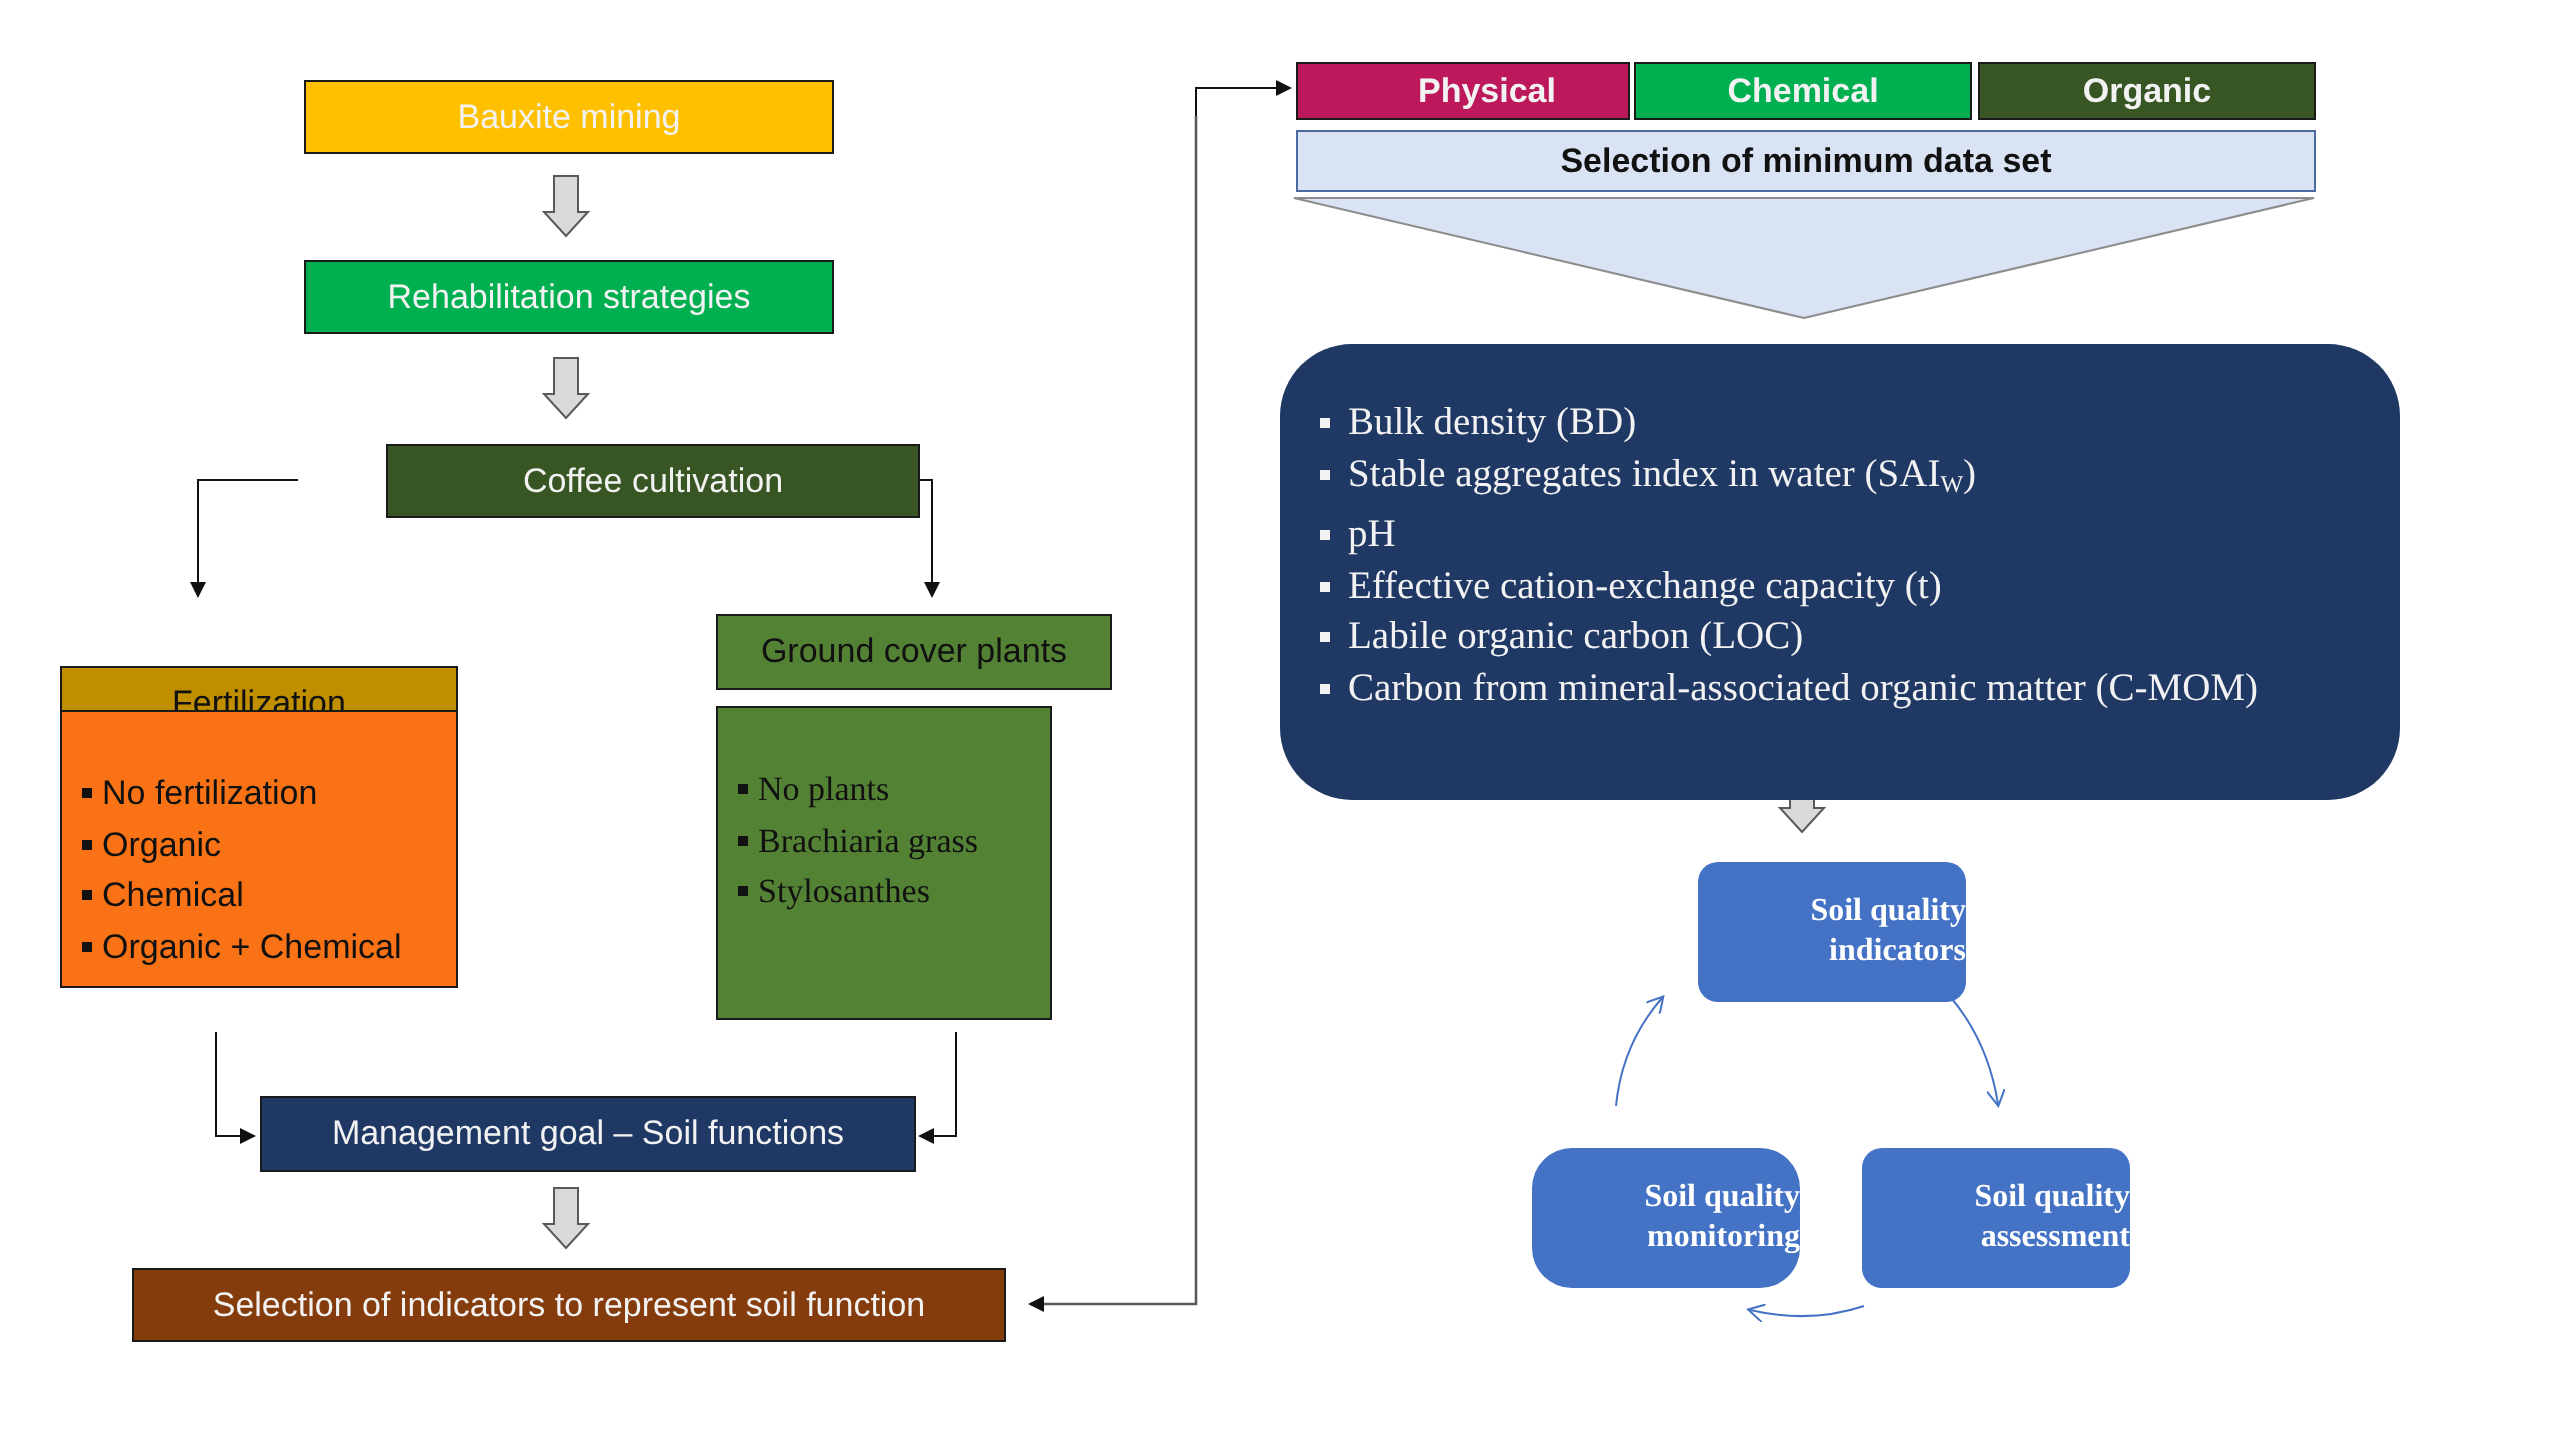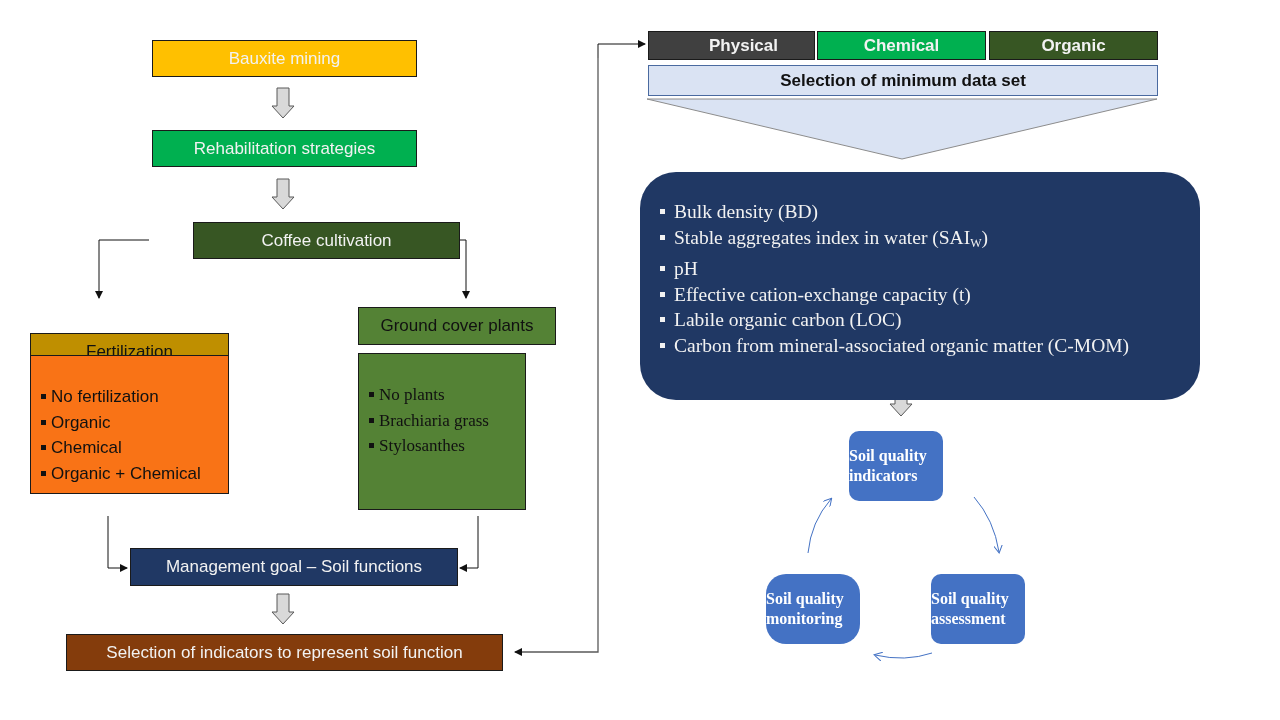--- a/index.html
+++ b/index.html
@@ -10,21 +10,21 @@
   svg.conn { position: absolute; left: 0; top: 0; width: 1280px; height: 720px; pointer-events: none; }
   .list-box { position: absolute; box-sizing: border-box; border: 1px solid #1a1a1a; padding: 28px 0 0 10px; font-size: 17px; color: #111; }
   .list-box ul, .ind-box ul { list-style: none; margin: 0; padding: 0; }
   .list-box li { line-height: 25.5px; position: relative; padding-left: 10px; }
   .list-box li::before { content: ""; position: absolute; left: 0; top: 10px; width: 5px; height: 5px; background: #111; }
   .tab { position: absolute; top: 31px; height: 29px; box-sizing: border-box; border: 1px solid #1a1a1a; display: flex; align-items: center; justify-content: center; font-weight: bold; font-size: 17px; color: #f2f2f2; }
   .ind-box { position: absolute; left: 640px; top: 172px; width: 560px; height: 228px; background: #203864; border-radius: 36px; box-sizing: border-box; padding: 27px 0 0 20px; font-family: "Liberation Serif", serif; font-size: 19.5px; color: #f2f2f2; }
   .ind-box li { line-height: 25.5px; position: relative; padding-left: 14px; }
   .ind-box li::before { content: ""; position: absolute; left: 0; top: 10px; width: 5px; height: 5px; background: #f2f2f2; }
   .ind-box sub { font-size: 12px; vertical-align: -3px; }
-  .cycle { position: absolute; width: 94px; height: 70px; background: #4472c4; border-radius: 10px; display: flex; align-items: center; justify-content: center; text-align: left; font-family: "Liberation Serif", serif; font-weight: bold; font-size: 16px; line-height: 20px; color: #ffffff; }
+  .cycle { position: absolute; width: 94px; height: 70px; background: #4472c4; border-radius: 10px; display: flex; align-items: center; justify-content: center; text-align: right; font-family: "Liberation Serif", serif; font-weight: bold; font-size: 16px; line-height: 20px; color: #ffffff; padding-left: 40px; }
 </style>
 </head>
 <body>
 
 <svg class="conn" viewBox="0 0 1280 720">
   <defs>
     <marker id="ah" markerWidth="8" markerHeight="8" refX="7" refY="4" orient="auto" markerUnits="userSpaceOnUse">
       <path d="M0,0 L8,4 L0,8 z" fill="#111"></path>
     </marker>
     <marker id="ahb" markerWidth="9" markerHeight="9" refX="7" refY="4.5" orient="auto" markerUnits="userSpaceOnUse">
@@ -94,21 +94,21 @@
   </ul>
 </div>
 
 <div class="box wtext" style="left:130px;top:548px;width:328px;height:38px;background:#203864;">
   <span>Management goal – Soil functions</span>
 </div>
 <div class="box wtext" style="left:66px;top:634px;width:437px;height:37px;background:#843c0c;">
   <span>Selection of indicators to represent soil function</span>
 </div>
 
-<div class="tab" style="left:648px;width:167px;background:#404040;padding-left:24px;">
+<div class="tab" style="left:648px;width:167px;background:#be185d;padding-left:24px;">
   <span>Physical</span>
 </div>
 <div class="tab" style="left:817px;width:169px;background:#00b050;">
   <span>Chemical</span>
 </div>
 <div class="tab" style="left:989px;width:169px;background:#375623;">
   <span>Organic</span>
 </div>
 <div class="box" style="left:648px;top:65px;width:510px;height:31px;background:#dae3f3;border-color:#4a6aa0;font-weight:bold;color:#111;">
   <span>Selection of minimum data set</span>

